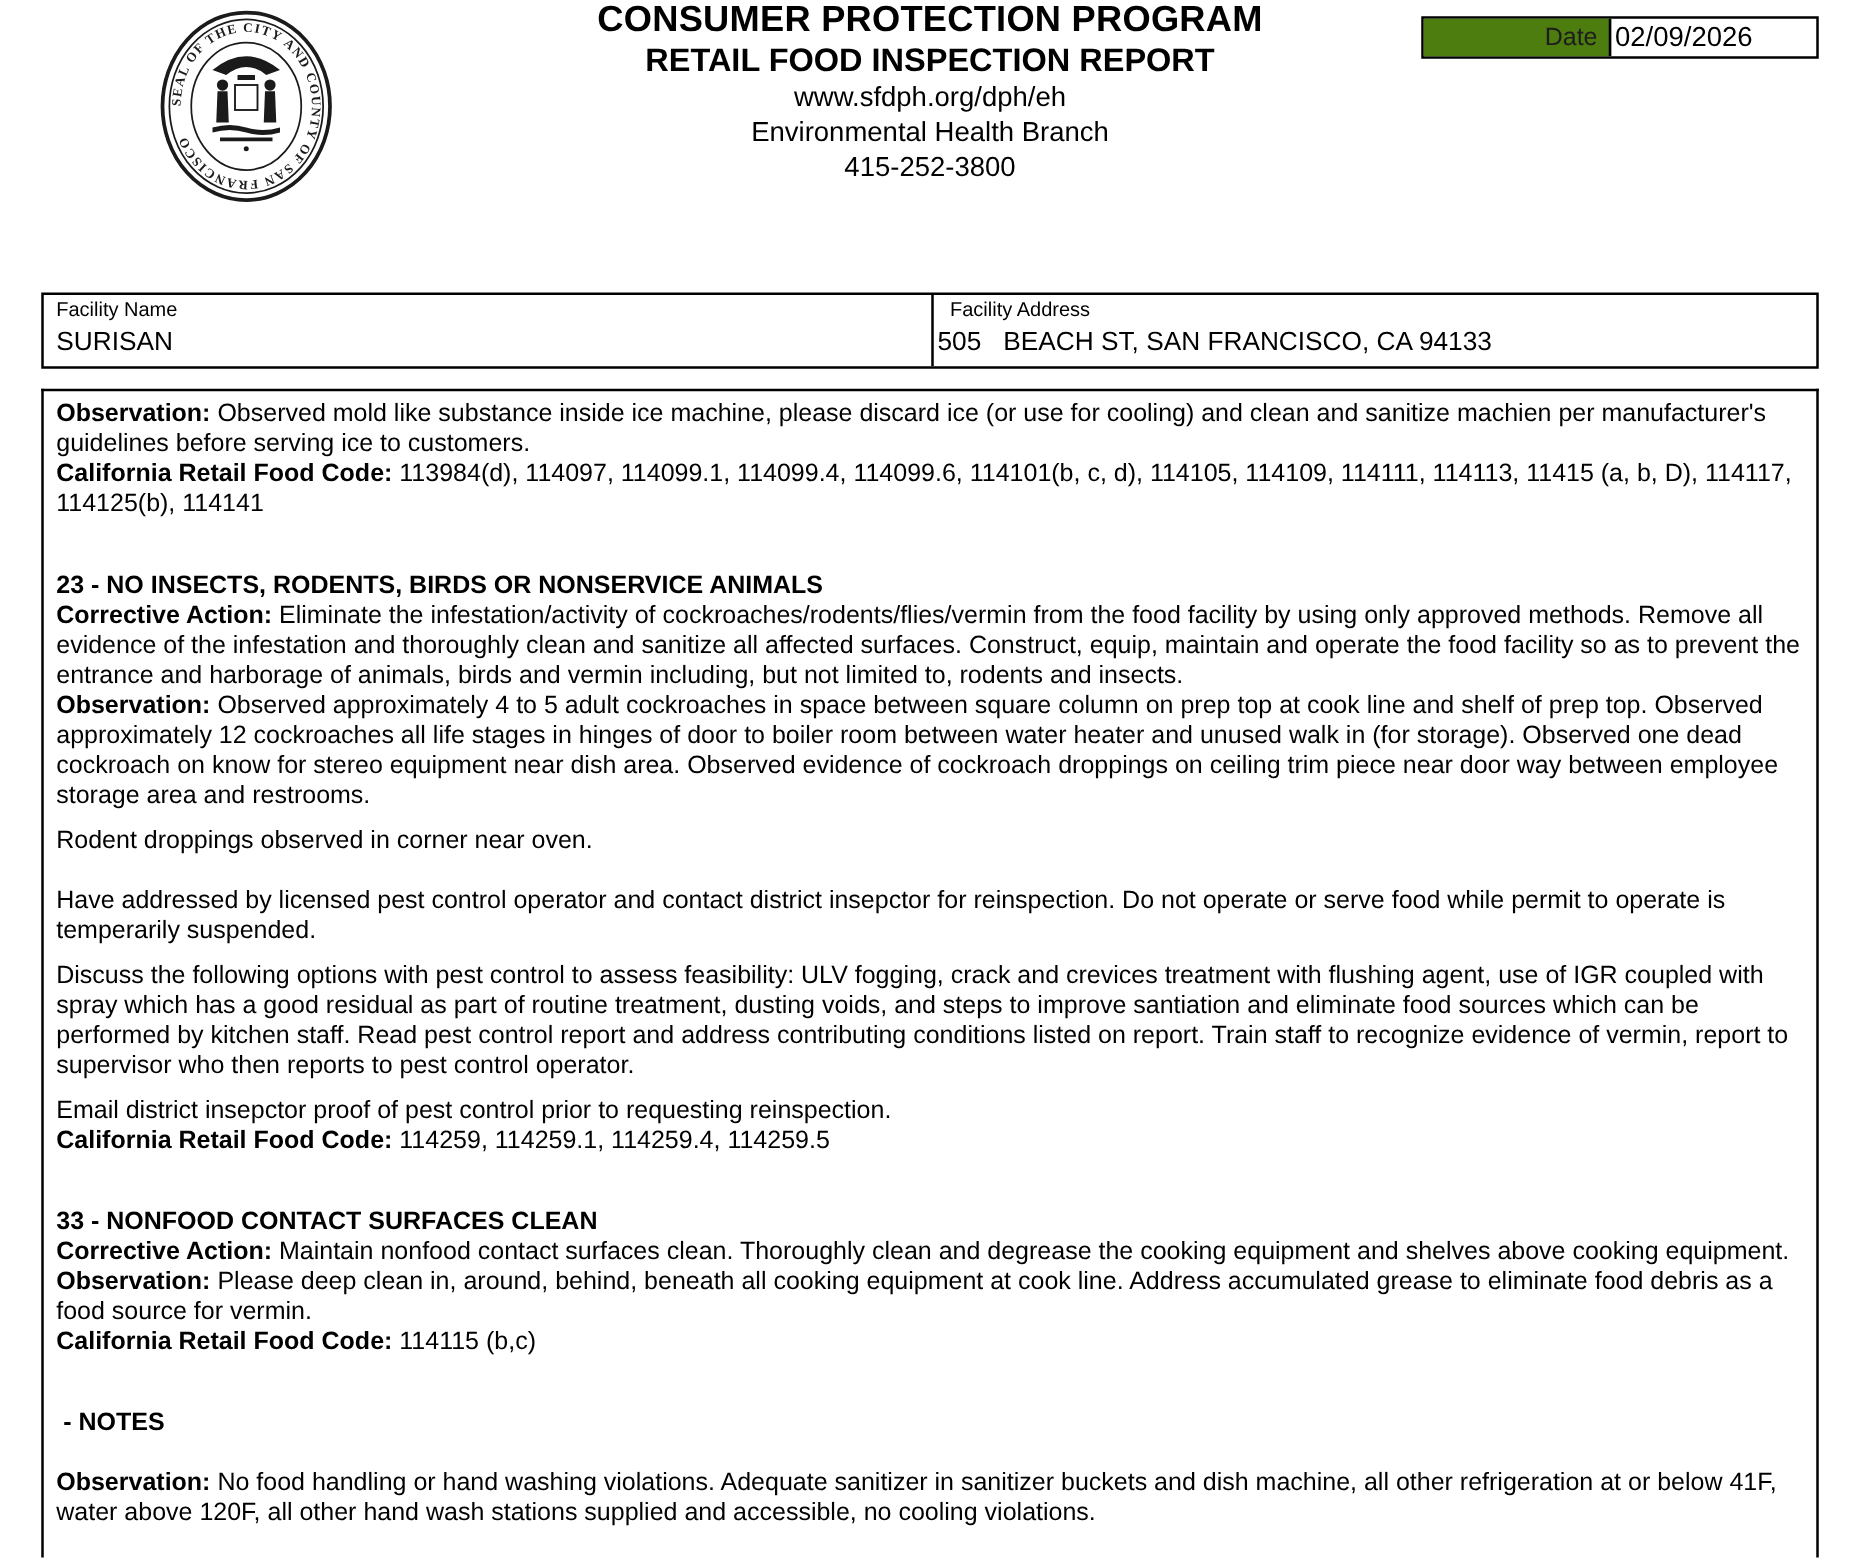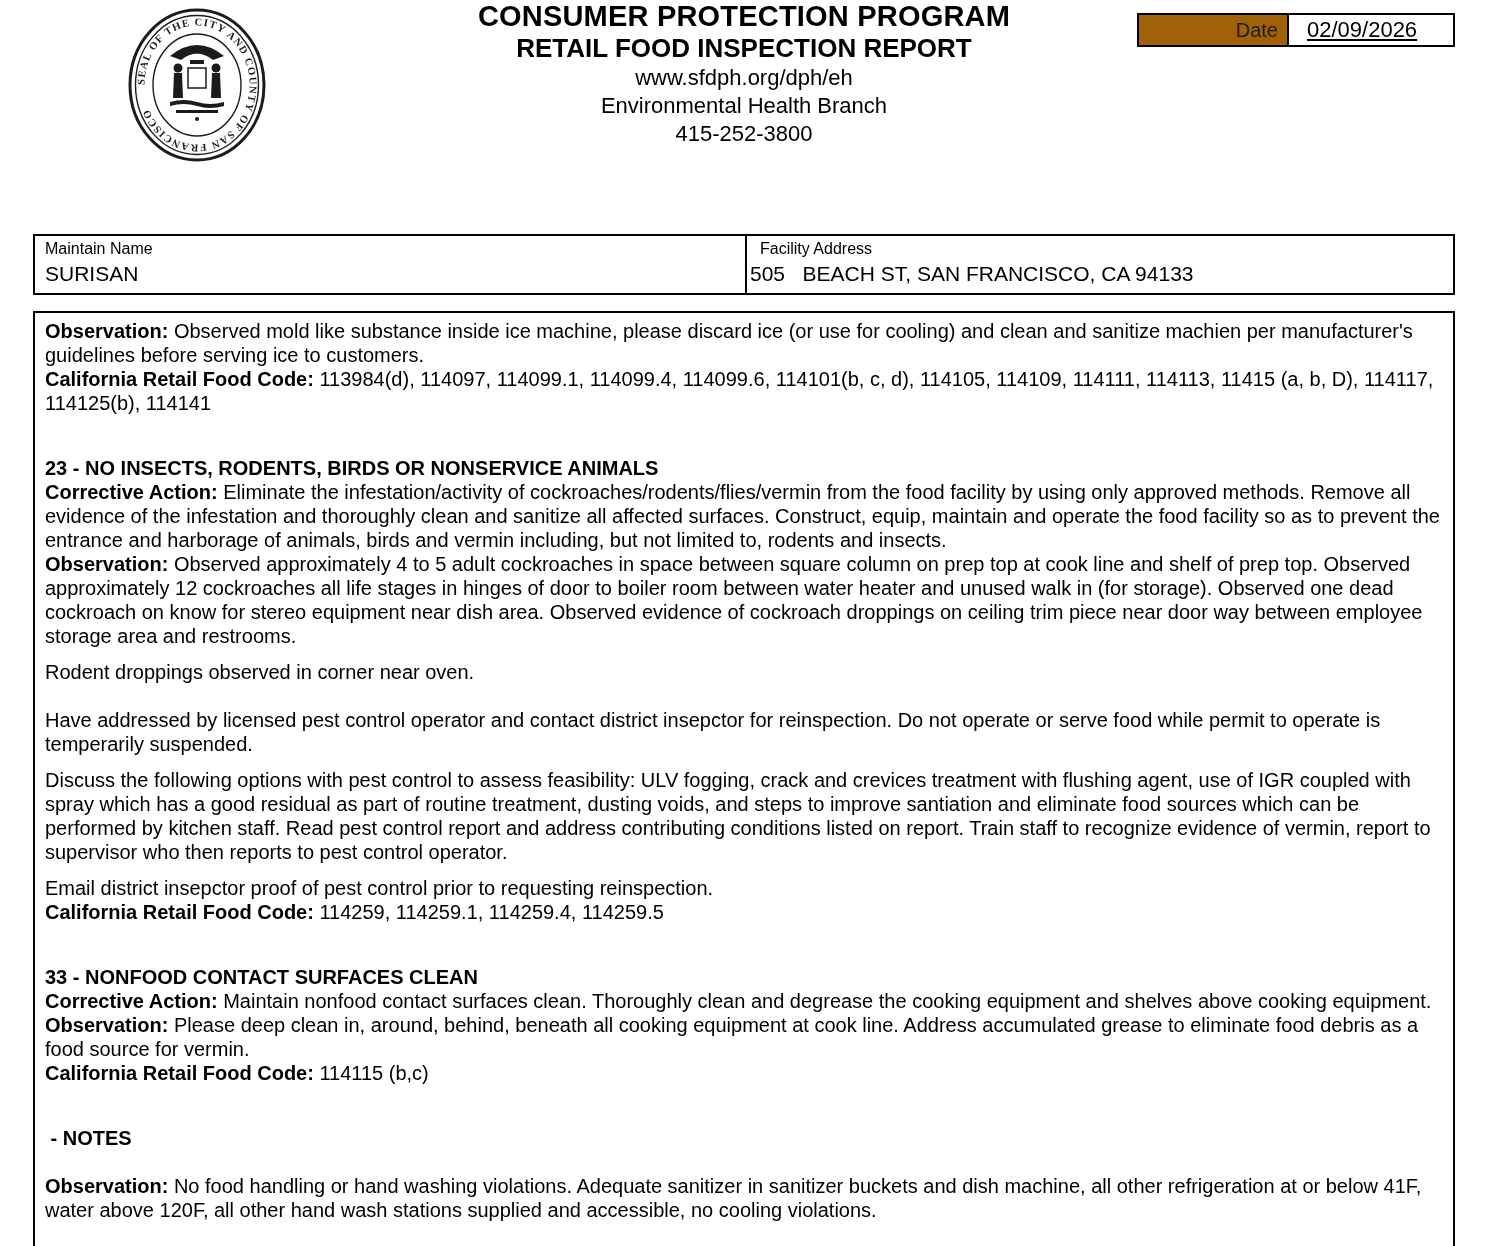--- a/index.html
+++ b/index.html
@@ -9,22 +9,22 @@
     background: #ffffff; color: #000;
     font-family: "Liberation Sans", "DejaVu Sans", sans-serif;
   }
   .header { position: relative; height: 226px; }
   .seal { position: absolute; left: 126px; top: 6px; }
   .header-center { position: absolute; left: 290px; right: 290px; top: 0; text-align: center; }
   .title    { font-size: 29px; font-weight: 700; line-height: 33px; letter-spacing: 0.2px; }
   .subtitle { font-size: 26px; font-weight: 700; line-height: 31px; }
   .dept     { font-size: 22px; line-height: 28px; }
   .date-box { position: absolute; left: 1137px; top: 13px; width: 318px; height: 34px; border: 2px solid #000; display: flex; }
-  .date-label { width: 150px; background: #a16207; border-right: 2px solid #000; display: flex; align-items: center; justify-content: flex-end; padding-right: 9px; font-size: 20px; color: #1d1d1d; }
-  .date-value { flex: 1; display: flex; align-items: center; padding-left: 18px; font-size: 22px; text-decoration: underline; }
+  .date-label { width: 150px; background: #4d7c0f; border-right: 2px solid #000; display: flex; align-items: center; justify-content: flex-end; padding-right: 9px; font-size: 20px; color: #1d1d1d; }
+  .date-value { flex: 1; display: flex; align-items: center; padding-left: 3px; font-size: 22px; }
   .facility { margin: 8px 33px 0; border: 2px solid #000; display: flex; height: 61px; }
   .fcell { padding: 4px 6px 0 6px; }
   .fcell.name { width: 712px; border-right: 2px solid #000; padding-left: 10px; }
   .fcell.addr { flex: 1; padding-left: 3px; }
   .flabel { font-size: 16px; }
   .addr .flabel { padding-left: 10px; }
   .fvalue { font-size: 21px; margin-top: 4px; white-space: pre-wrap; }
   .report {
     margin: 16px 33px 0; border: 2px solid #000; border-bottom: 0;
     height: 1127px; padding: 6px 10px; overflow: hidden;
@@ -74,21 +74,21 @@
   </div>
 
   <div class="date-box">
     <div class="date-label">Date</div>
     <div class="date-value">02/09/2026</div>
   </div>
 </div>
 
 <div class="facility">
   <div class="fcell name">
-    <div class="flabel">Maintain Name</div>
+    <div class="flabel">Facility Name</div>
     <div class="fvalue">SURISAN</div>
   </div>
   <div class="fcell addr">
     <div class="flabel">Facility Address</div>
     <div class="fvalue">505   BEACH ST, SAN FRANCISCO, CA 94133</div>
   </div>
 </div>
 
 <div class="report">
     <p class="blk"><b>Observation: </b>Observed mold like substance inside ice machine, please discard ice (or use for cooling) and clean and sanitize machien per manufacturer's guidelines before serving ice to customers.</p>

